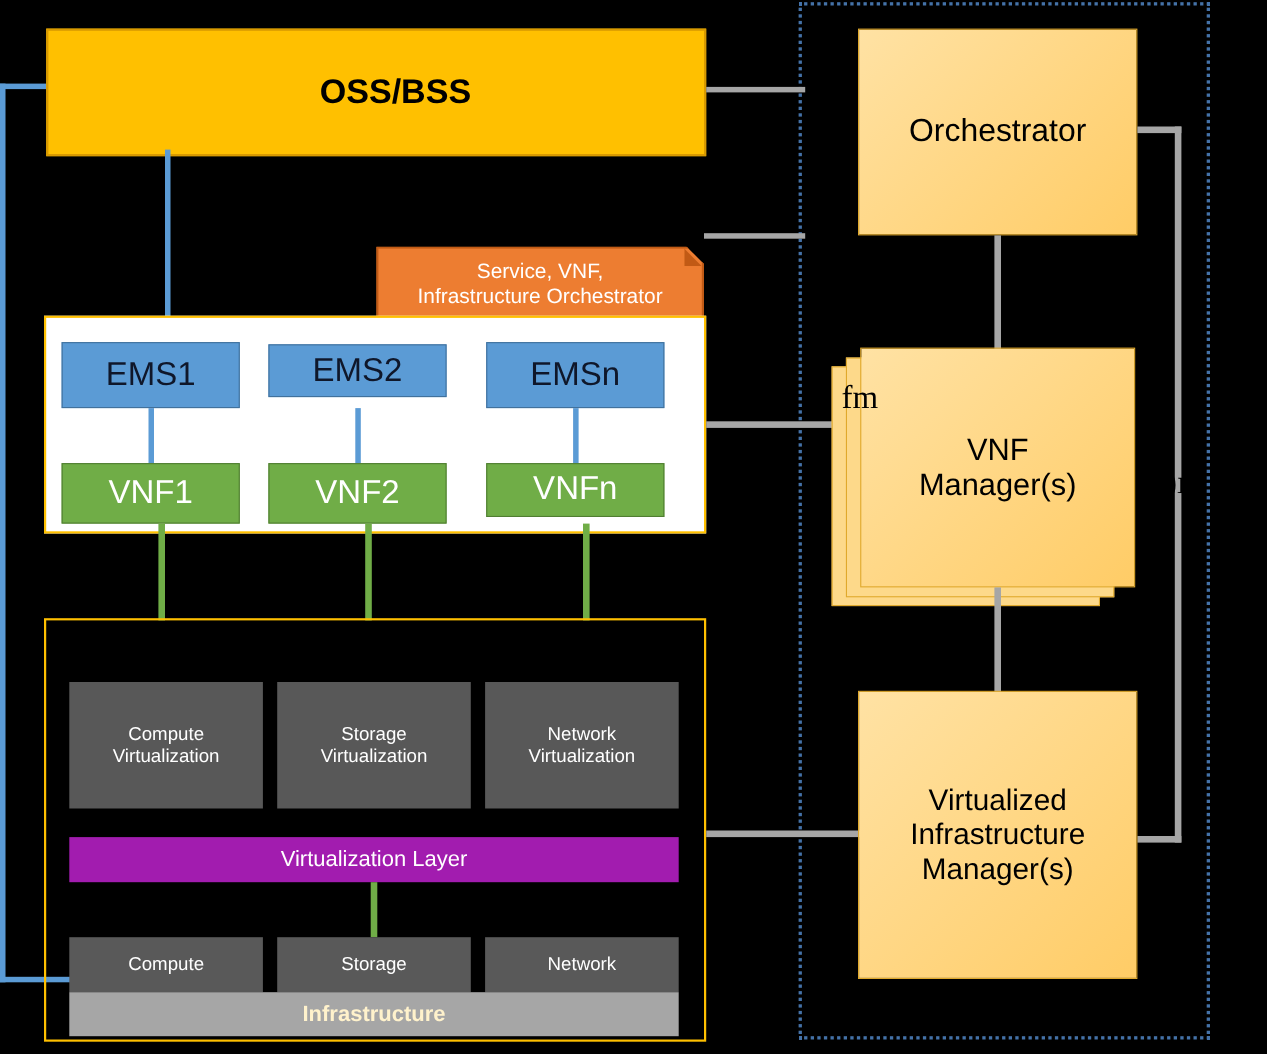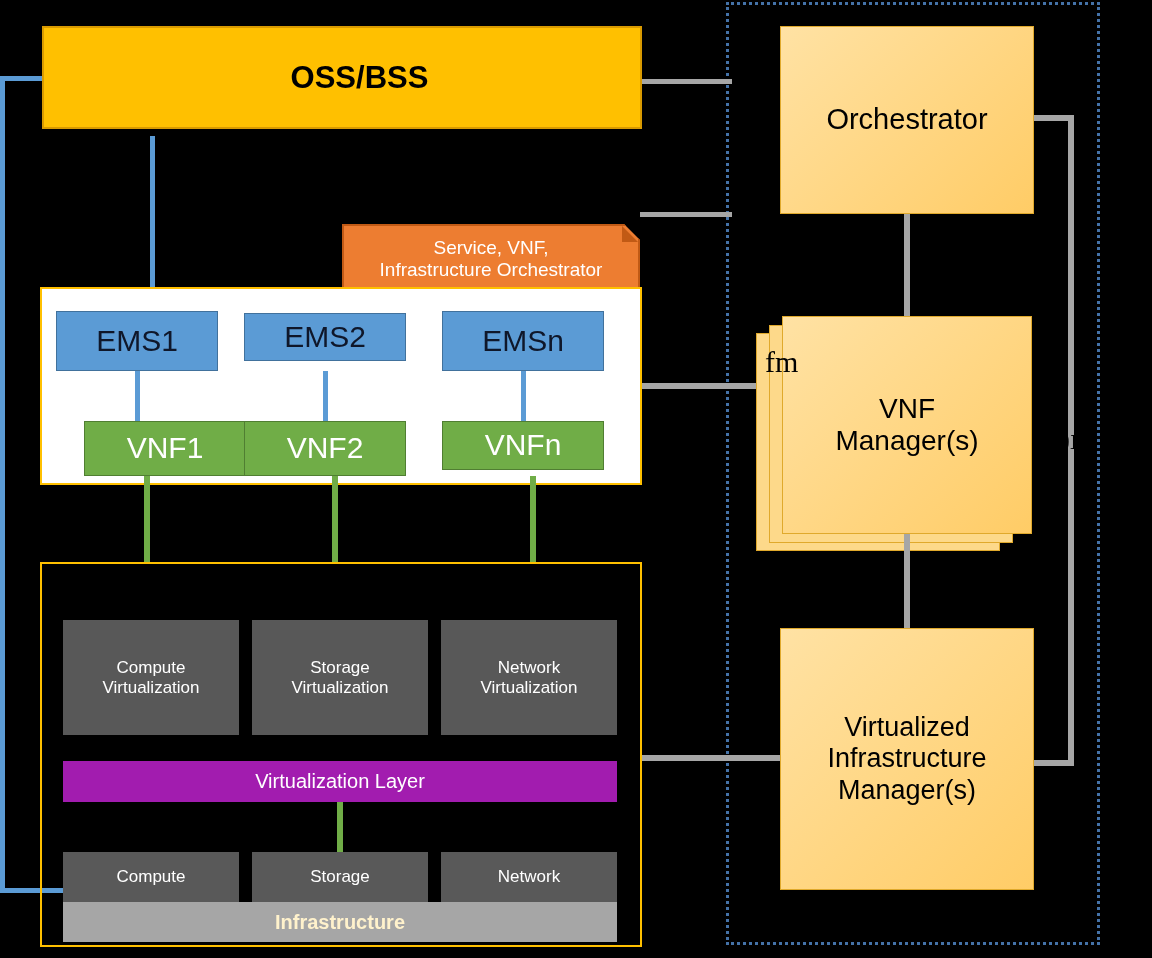--- a/index.html
+++ b/index.html
@@ -144,21 +144,21 @@
 <body>
 
 <div id="canvas">
 
   <div class="abs mano-box" style="left:726px; top:2px; width:374px; height:943px;"></div>
 
   <div class="abs conn-blue" style="left:0px; top:76px; width:44px; height:5px;"></div>
   <div class="abs conn-blue" style="left:0px; top:76px; width:5px; height:817px;"></div>
   <div class="abs conn-blue" style="left:0px; top:888px; width:70px; height:5px;"></div>
 
-  <div class="abs ossbss ctr" style="left:42px; top:26px; width:600px; height:103px;padding-left:35px;">
+  <div class="abs ossbss ctr" style="left:42px; top:26px; width:600px; height:116px;padding-left:35px;">
     <span>OSS/BSS</span>
   </div>
 
   <div class="abs conn-gray" style="left:642px; top:79px; width:90px; height:5px;"></div>
 
   <div class="abs conn-blue" style="left:150px; top:136px; width:5px; height:152px;"></div>
 
   <div class="abs descbox ctr" style="left:342px; top:180px; width:298px; height:70px;margin-top:44px;">
     <span>Service, VNF,</span>
     <span>Infrastructure Orchestrator</span>
@@ -176,21 +176,21 @@
     <span>EMS2</span>
   </div>
   <div class="abs ems ctr" style="left:442px; top:311px; width:162px; height:60px;">
     <span>EMSn</span>
   </div>
 
   <div class="abs conn-blue" style="left:135px; top:371px; width:5px; height:50px;"></div>
   <div class="abs conn-blue" style="left:323px; top:371px; width:5px; height:50px;"></div>
   <div class="abs conn-blue" style="left:521px; top:371px; width:5px; height:50px;"></div>
 
-  <div class="abs vnf ctr" style="left:56px; top:421px; width:162px; height:55px;margin-left:28px;">
+  <div class="abs vnf ctr" style="left:56px; top:421px; width:162px; height:55px;">
     <span>VNF1</span>
   </div>
   <div class="abs vnf ctr" style="left:244px; top:421px; width:162px; height:55px;">
     <span>VNF2</span>
   </div>
   <div class="abs vnf ctr" style="left:442px; top:421px; width:162px; height:49px;">
     <span>VNFn</span>
   </div>
 
   <div class="abs conn-gray" style="left:642px; top:383px; width:140px; height:6px;"></div>

